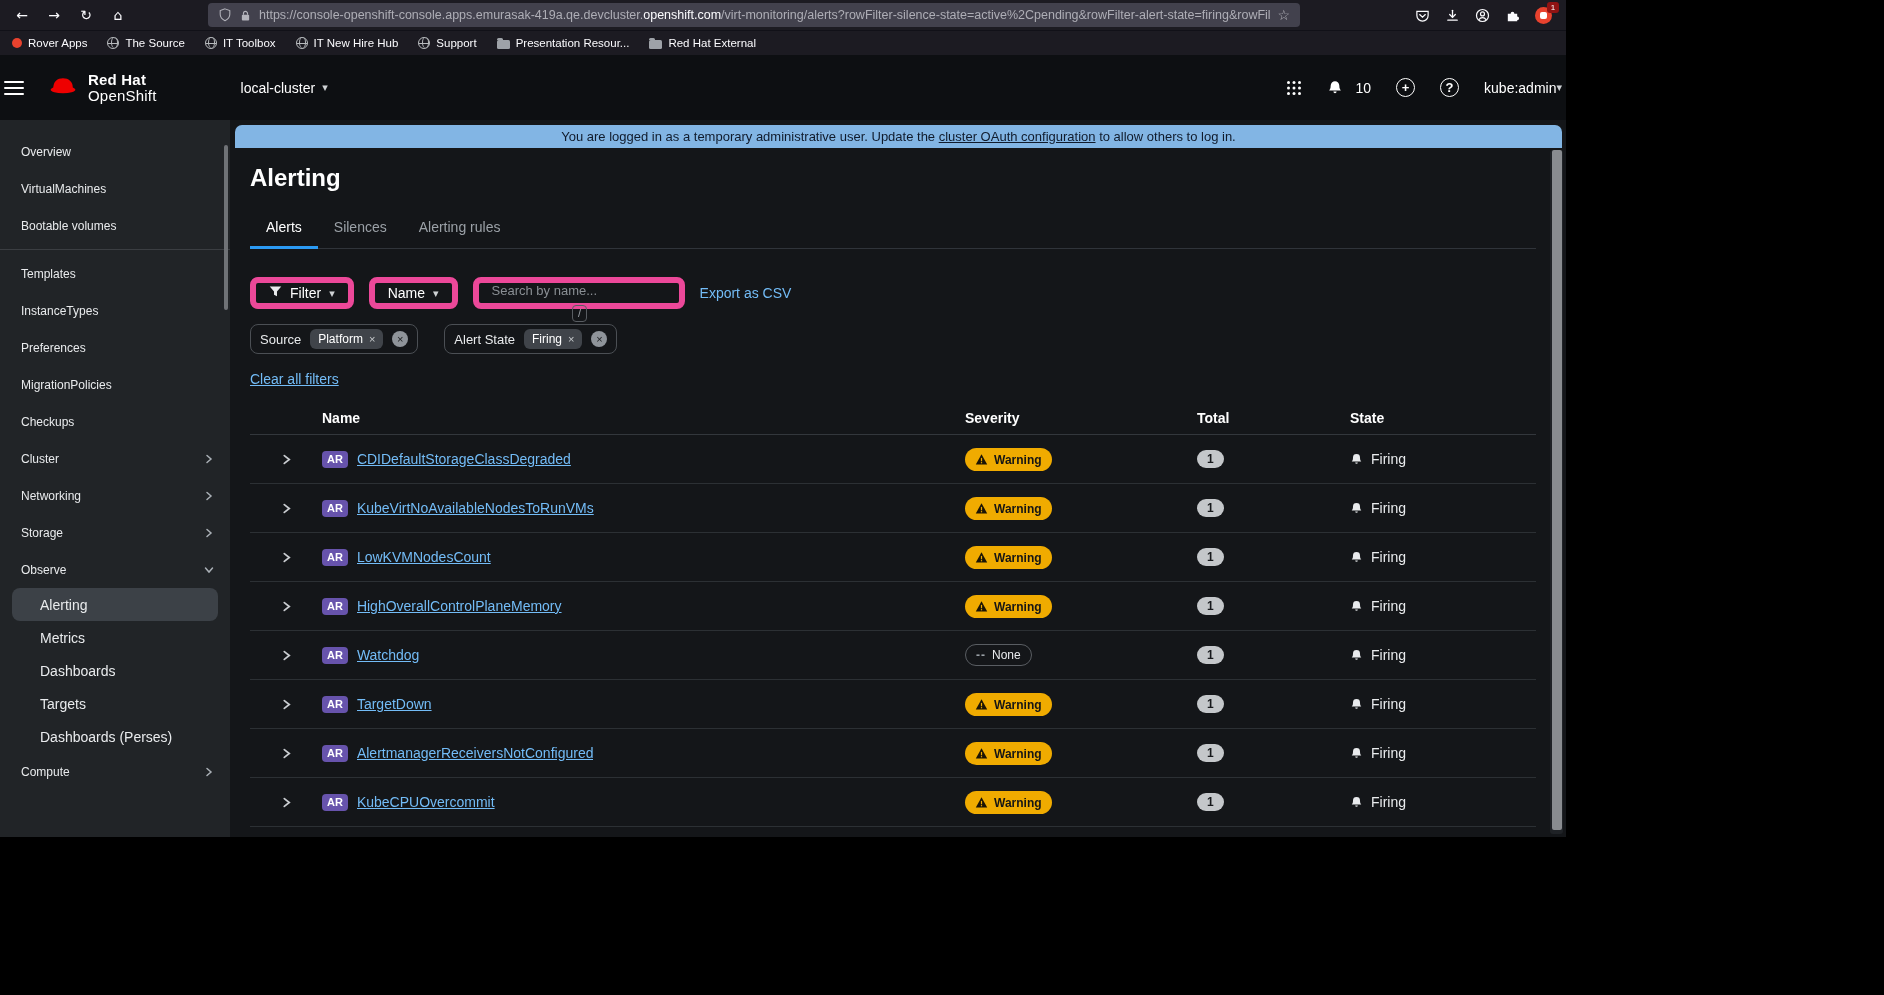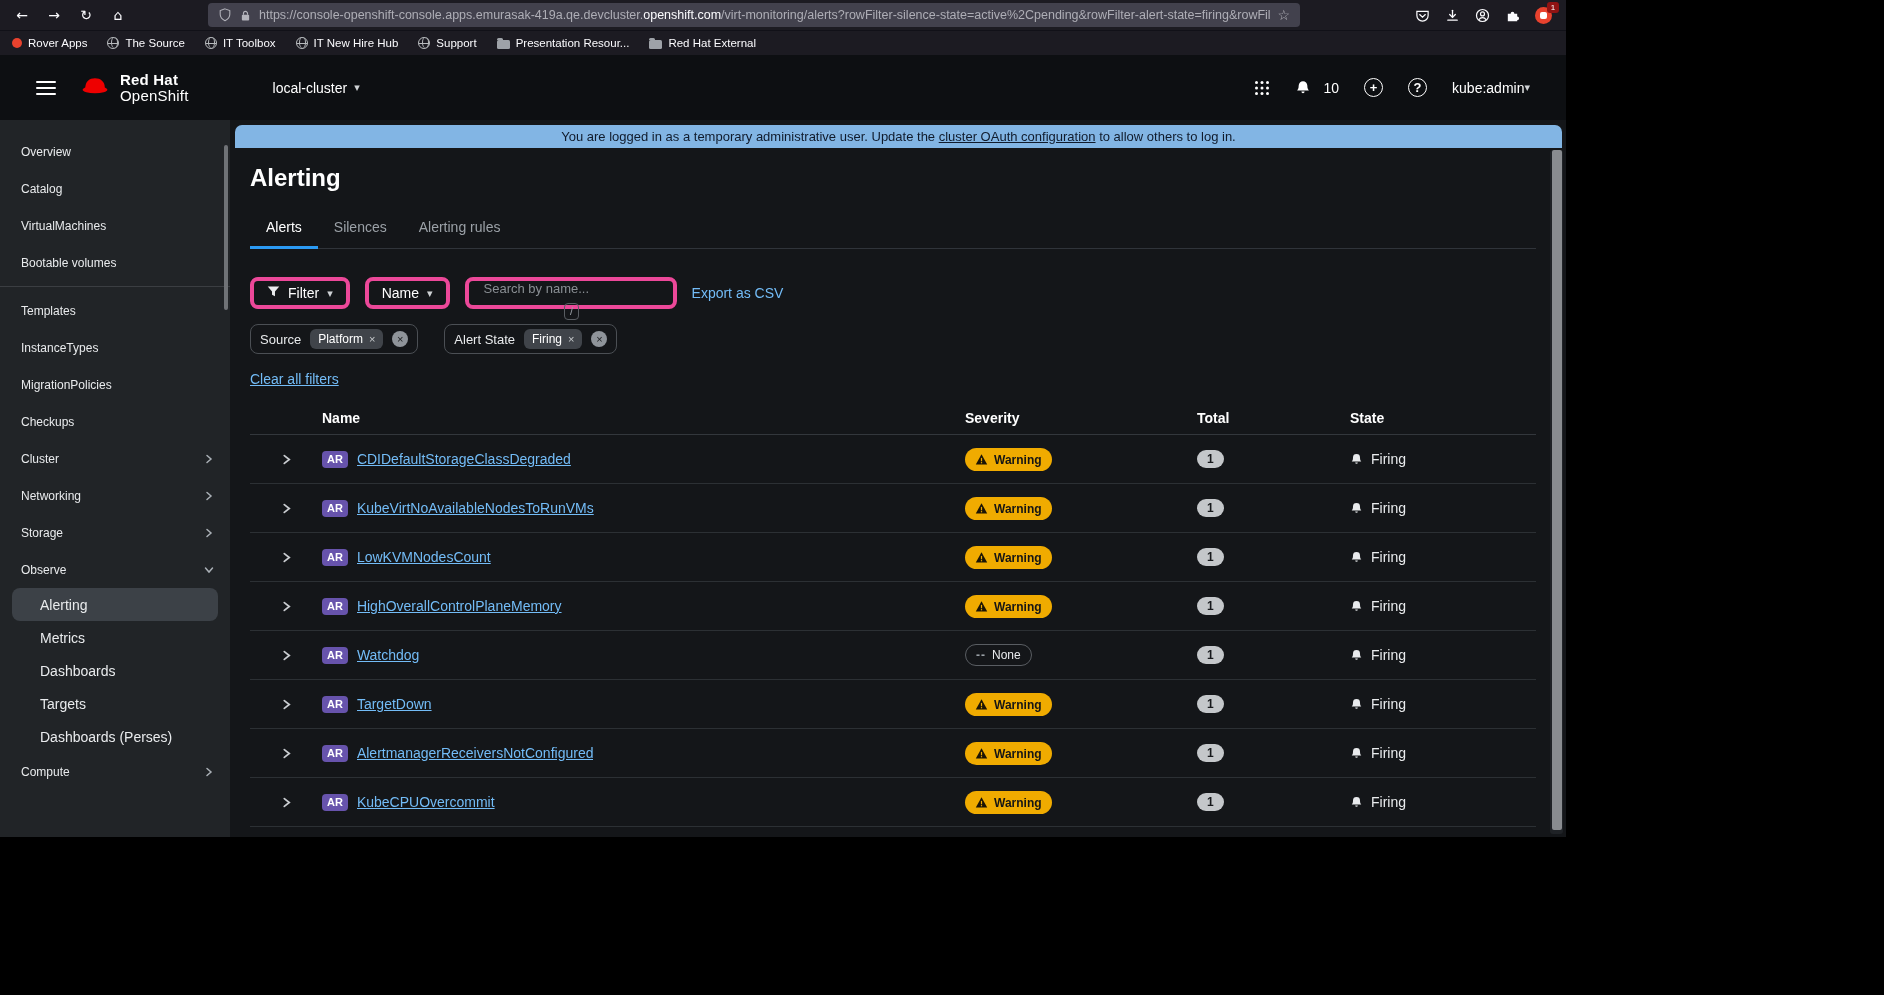--- a/index.html
+++ b/index.html
@@ -28,21 +28,21 @@
   .bookmarks-bar{flex:0 0 25px;background:#1c1b22;border-top:1px solid #111118;display:flex;align-items:center;gap:20px;padding:0 12px;}
   .bm{display:flex;align-items:center;gap:6px;font-size:11.5px;color:#fbfbfe;}
   .icon-red-dot{width:10px;height:10px;border-radius:50%;background:#e8422e;}
   .icon-globe{position:relative;width:12px;height:12px;border:1px solid #b8bbbe;border-radius:50%;}
   .icon-globe::before{content:"";position:absolute;left:0;right:0;top:4.5px;height:1px;background:#b8bbbe;}
   .icon-globe::after{content:"";position:absolute;left:2.5px;top:-1px;width:5px;height:11px;border-left:1px solid #b8bbbe;border-right:1px solid #b8bbbe;border-radius:50%;}
   .icon-folder{position:relative;width:13px;height:9px;background:#9ea2a8;border-radius:1.5px;margin-top:3px;}
   .icon-folder::before{content:"";position:absolute;top:-2.5px;left:0;width:6px;height:2.5px;background:#9ea2a8;border-radius:1.5px 1.5px 0 0;}
 
   
-  .masthead{flex:0 0 65px;background:#0d0f12;display:flex;align-items:center;padding:0 36px;}
+  .masthead{flex:0 0 65px;background:#0d0f12;display:flex;align-items:center;padding:0 4px;}
   .hamburger{width:20px;display:flex;flex-direction:column;gap:4px;cursor:pointer;}
   .hamburger span{display:block;height:2px;background:#fff;border-radius:1px;}
   .brand{display:flex;align-items:center;gap:8px;margin-left:22px;}
   .brand-lines{color:#fff;font-size:15px;line-height:15.5px;letter-spacing:.2px;}
   .brand-top{font-weight:700;}
   .cluster-select{margin-left:84px;display:flex;align-items:center;gap:7px;color:#fff;font-size:14px;}
   .caret{color:#cfd2d5;font-size:11px;font-family:"DejaVu Sans",sans-serif;}
   .mast-right{margin-left:auto;display:flex;align-items:center;gap:25px;}
   .mast-icon{display:flex;align-items:center;justify-content:center;color:#fff;}
   .circle-glyph{width:19px;height:19px;border:1.6px solid #fff;border-radius:50%;display:flex;align-items:center;justify-content:center;color:#fff;font-size:13px;font-weight:700;}
@@ -64,21 +64,21 @@
   .content{flex:1;position:relative;background:#141619;min-width:0;}
   .banner{margin:5px 4px 0 5px;height:23px;background:var(--banner-blue);border-radius:7px 7px 0 0;text-align:center;line-height:23px;font-size:13px;color:#101b2c;overflow:hidden;}
   .banner a{color:#101b2c;text-decoration:underline;}
   .page{padding:15px 30px 0 20px;}
   .page-title{font-size:24px;font-weight:700;color:#fff;line-height:30px;}
   .tabs{display:flex;margin-top:26px;border-bottom:1px solid #30343a;}
   .tab{padding:0 16px 13px;font-size:14px;color:#9ba1a7;position:relative;cursor:pointer;}
   .tab.active{color:#fff;}
   .tab.active::after{content:"";position:absolute;left:0;right:0;bottom:-1px;height:3px;background:var(--tab-blue);}
   .toolbar-row{margin-top:28px;display:flex;align-items:center;gap:15px;}
-  .ctl{height:32px;border:4px solid #ec4899;border-radius:8px;display:inline-flex;align-items:center;gap:8px;padding:0 13px;color:#fff;font-size:14px;background:transparent;font-family:inherit;}
+  .ctl{height:32px;border:6px solid #ec4899;border-radius:8px;display:inline-flex;align-items:center;gap:8px;padding:0 13px;color:#fff;font-size:14px;background:transparent;font-family:inherit;}
   .search-box{width:212px;gap:7px;padding:0 8px 0 10px;flex-direction:column;}
   .search-box input{flex:1;min-width:0;background:transparent;border:none;outline:none;color:#d4d7da;font-size:13px;font-family:inherit;}
   .search-box input::placeholder{color:#8a8f94;}
   .kbd{border:1px solid #595d62;border-radius:4px;font-size:11px;line-height:1;padding:2px 5px;color:#9aa0a6;}
   .link{color:var(--accent-blue);font-size:14px;text-decoration:none;}
   .chips-row{margin-top:15px;display:flex;gap:26px;}
   .chip-group{border:1px solid #4b4f54;border-radius:8px;padding:4px 9px;display:inline-flex;align-items:center;gap:9px;}
   .chip-group-label{font-size:13px;color:#e9ebed;}
   .chip-list{display:inline-flex;gap:6px;}
   .chip{background:#40444a;border-radius:6px;padding:3px 8px;display:inline-flex;align-items:center;gap:6px;font-size:12px;color:#fff;}
@@ -246,42 +246,42 @@
 
     <div class="app-body">
       <nav class="sidebar">
         <div class="side-thumb"></div>
       <div class="nav-item">
     <span>Overview</span>
     <span class="grow"></span>
 
   </div>
           <div class="nav-item">
-    <span>Catalog</span>
-    <span class="grow"></span>
-
-  </div>
-          <div class="nav-item">
     <span>VirtualMachines</span>
     <span class="grow"></span>
 
   </div>
           <div class="nav-item">
     <span>Bootable volumes</span>
     <span class="grow"></span>
 
   </div>
           <div class="nav-divider"></div>
           <div class="nav-item">
     <span>Templates</span>
     <span class="grow"></span>
 
   </div>
           <div class="nav-item">
     <span>InstanceTypes</span>
+    <span class="grow"></span>
+
+  </div>
+          <div class="nav-item">
+    <span>Preferences</span>
     <span class="grow"></span>
 
   </div>
           <div class="nav-item">
     <span>MigrationPolicies</span>
     <span class="grow"></span>
 
   </div>
           <div class="nav-item">
     <span>Checkups</span>

